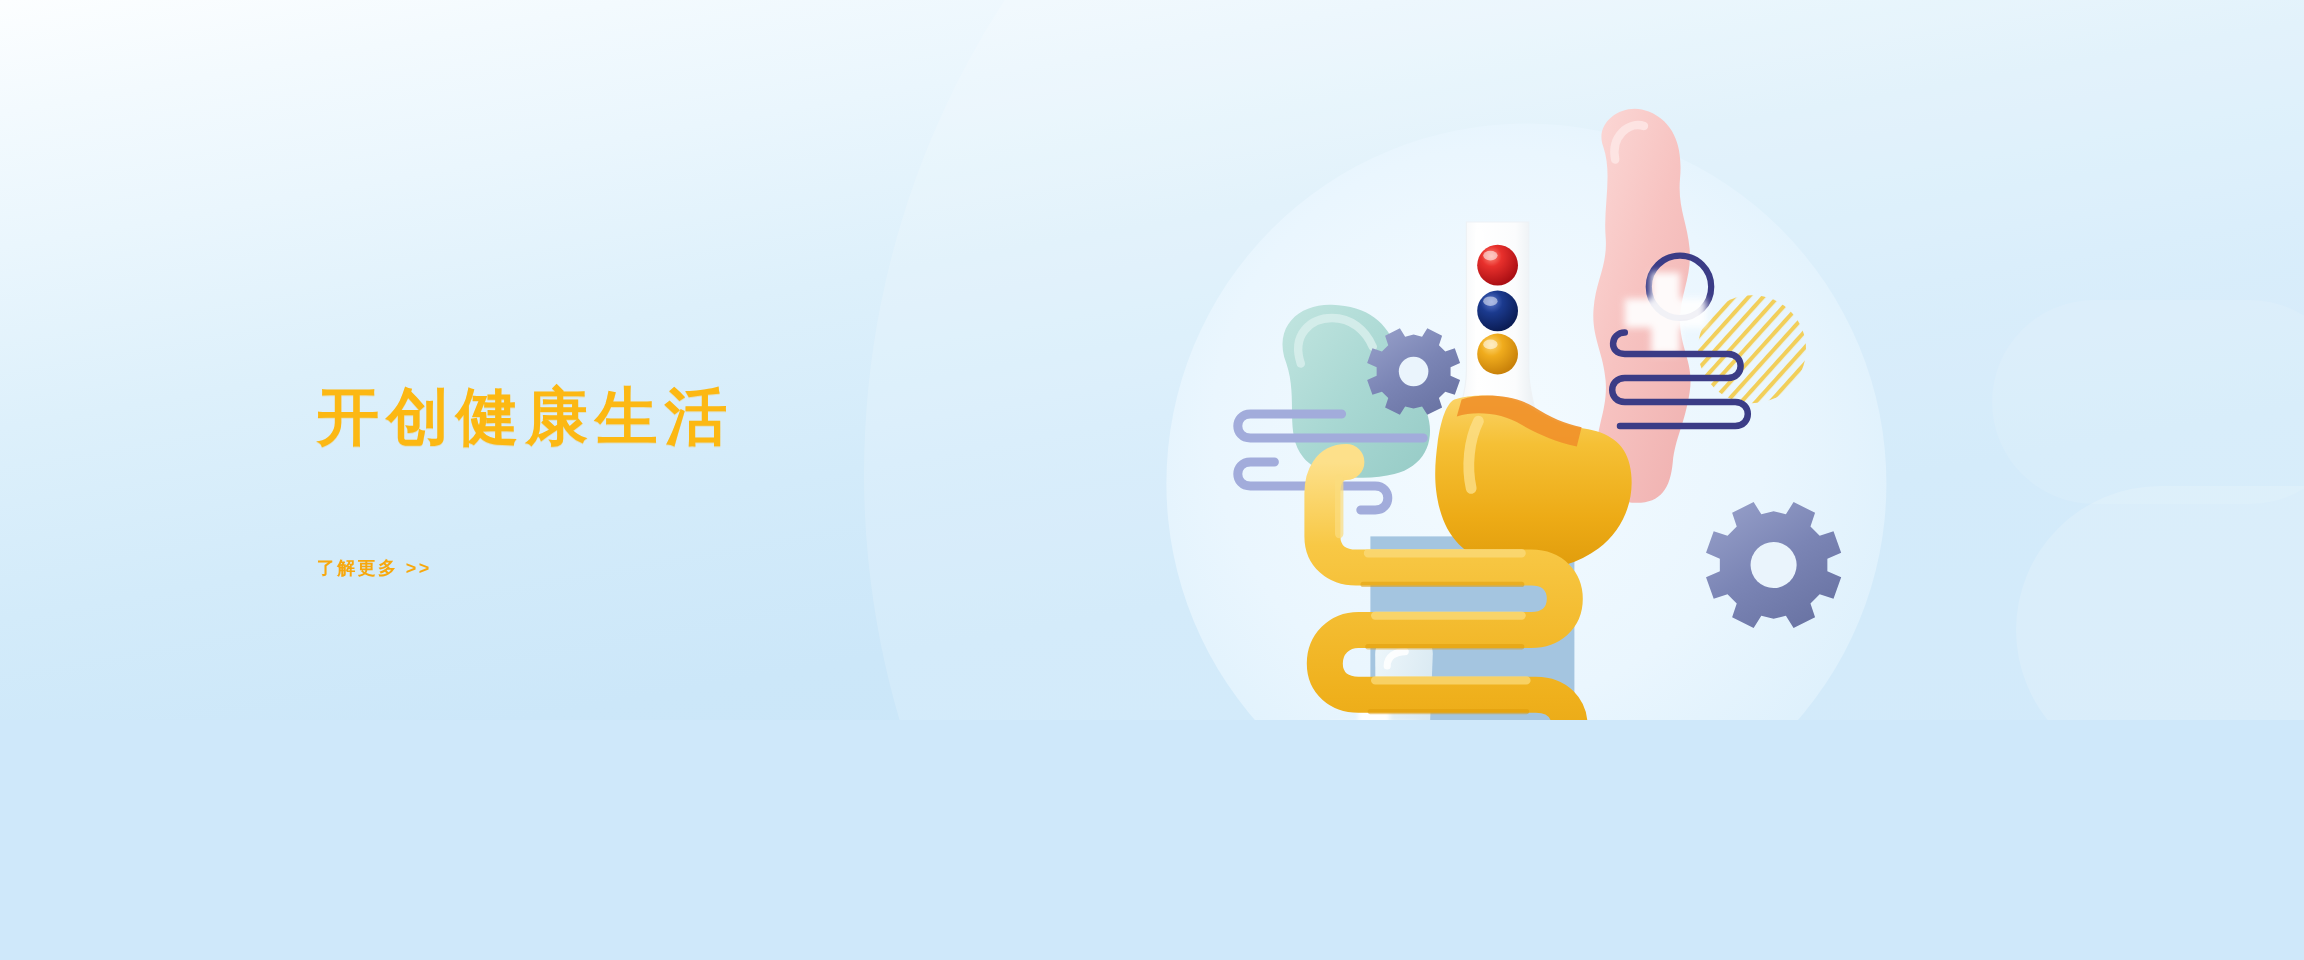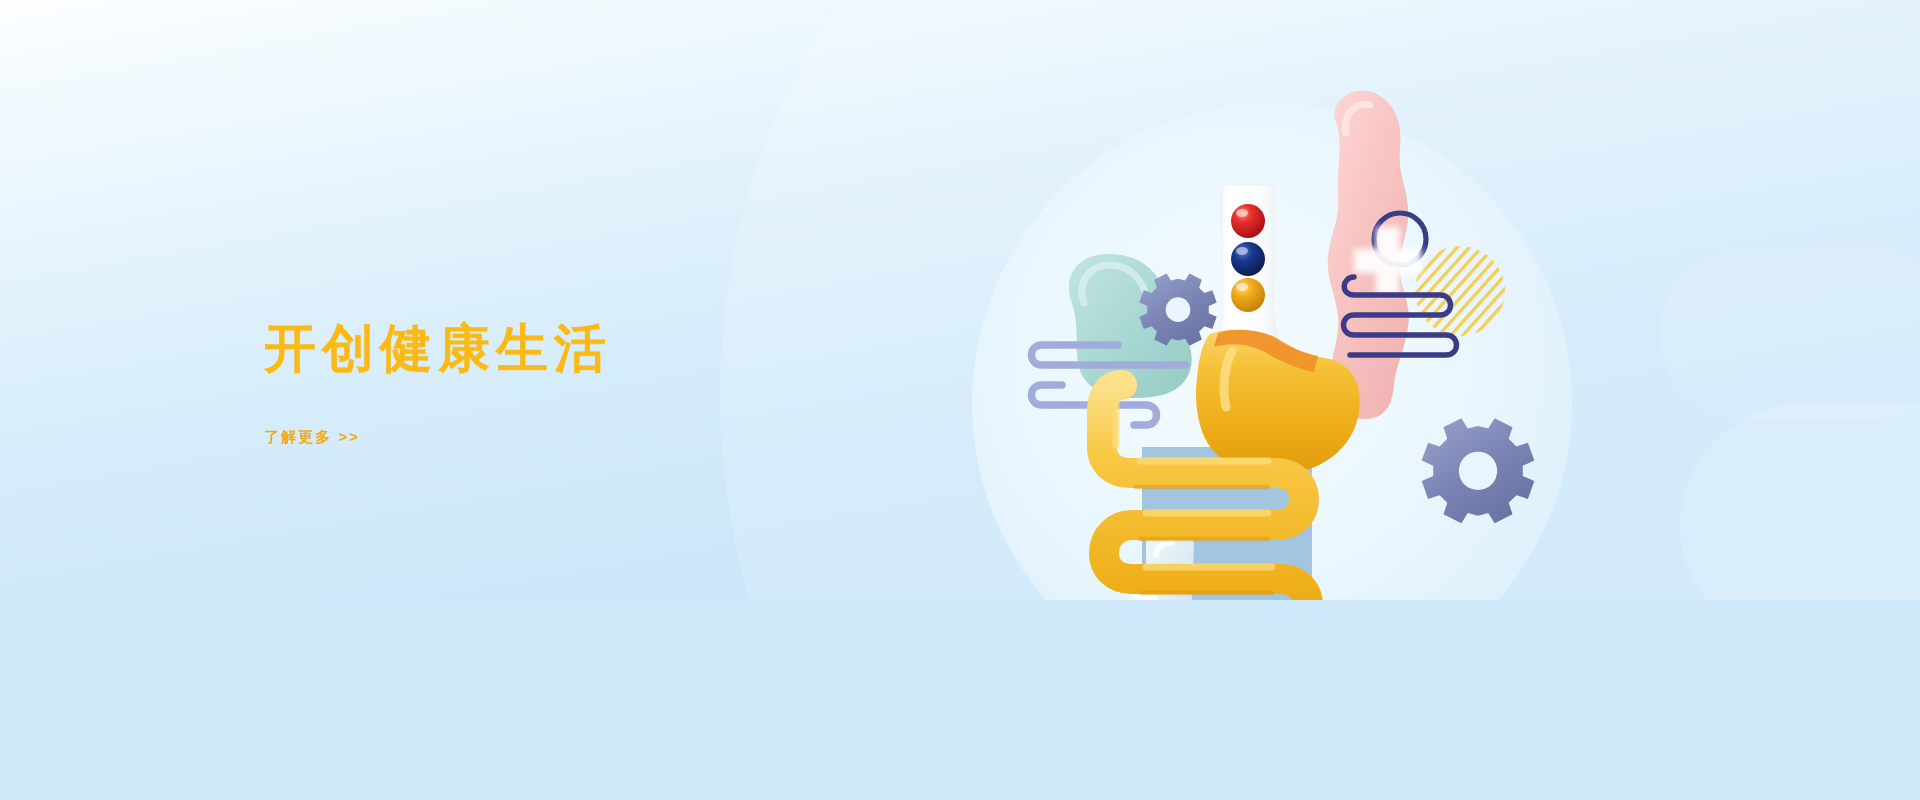--- a/index.html
+++ b/index.html
@@ -74,21 +74,21 @@
   .headline{
     color:#fcb813;
     font-size:52px;
     font-weight:bold;
     letter-spacing:6px;
     line-height:1.68;
     white-space:nowrap;
     text-shadow:0 1px 0 rgba(252,184,19,0.25);
   }
   .cta{
-    margin-top:36px;
+    margin-top:72px;
     display:inline-block;
     color:#f7a80d;
     font-size:15px;
     letter-spacing:2px;
     font-weight:bold;
     text-decoration:none;
     cursor:pointer;
     white-space:nowrap;
   }
 

